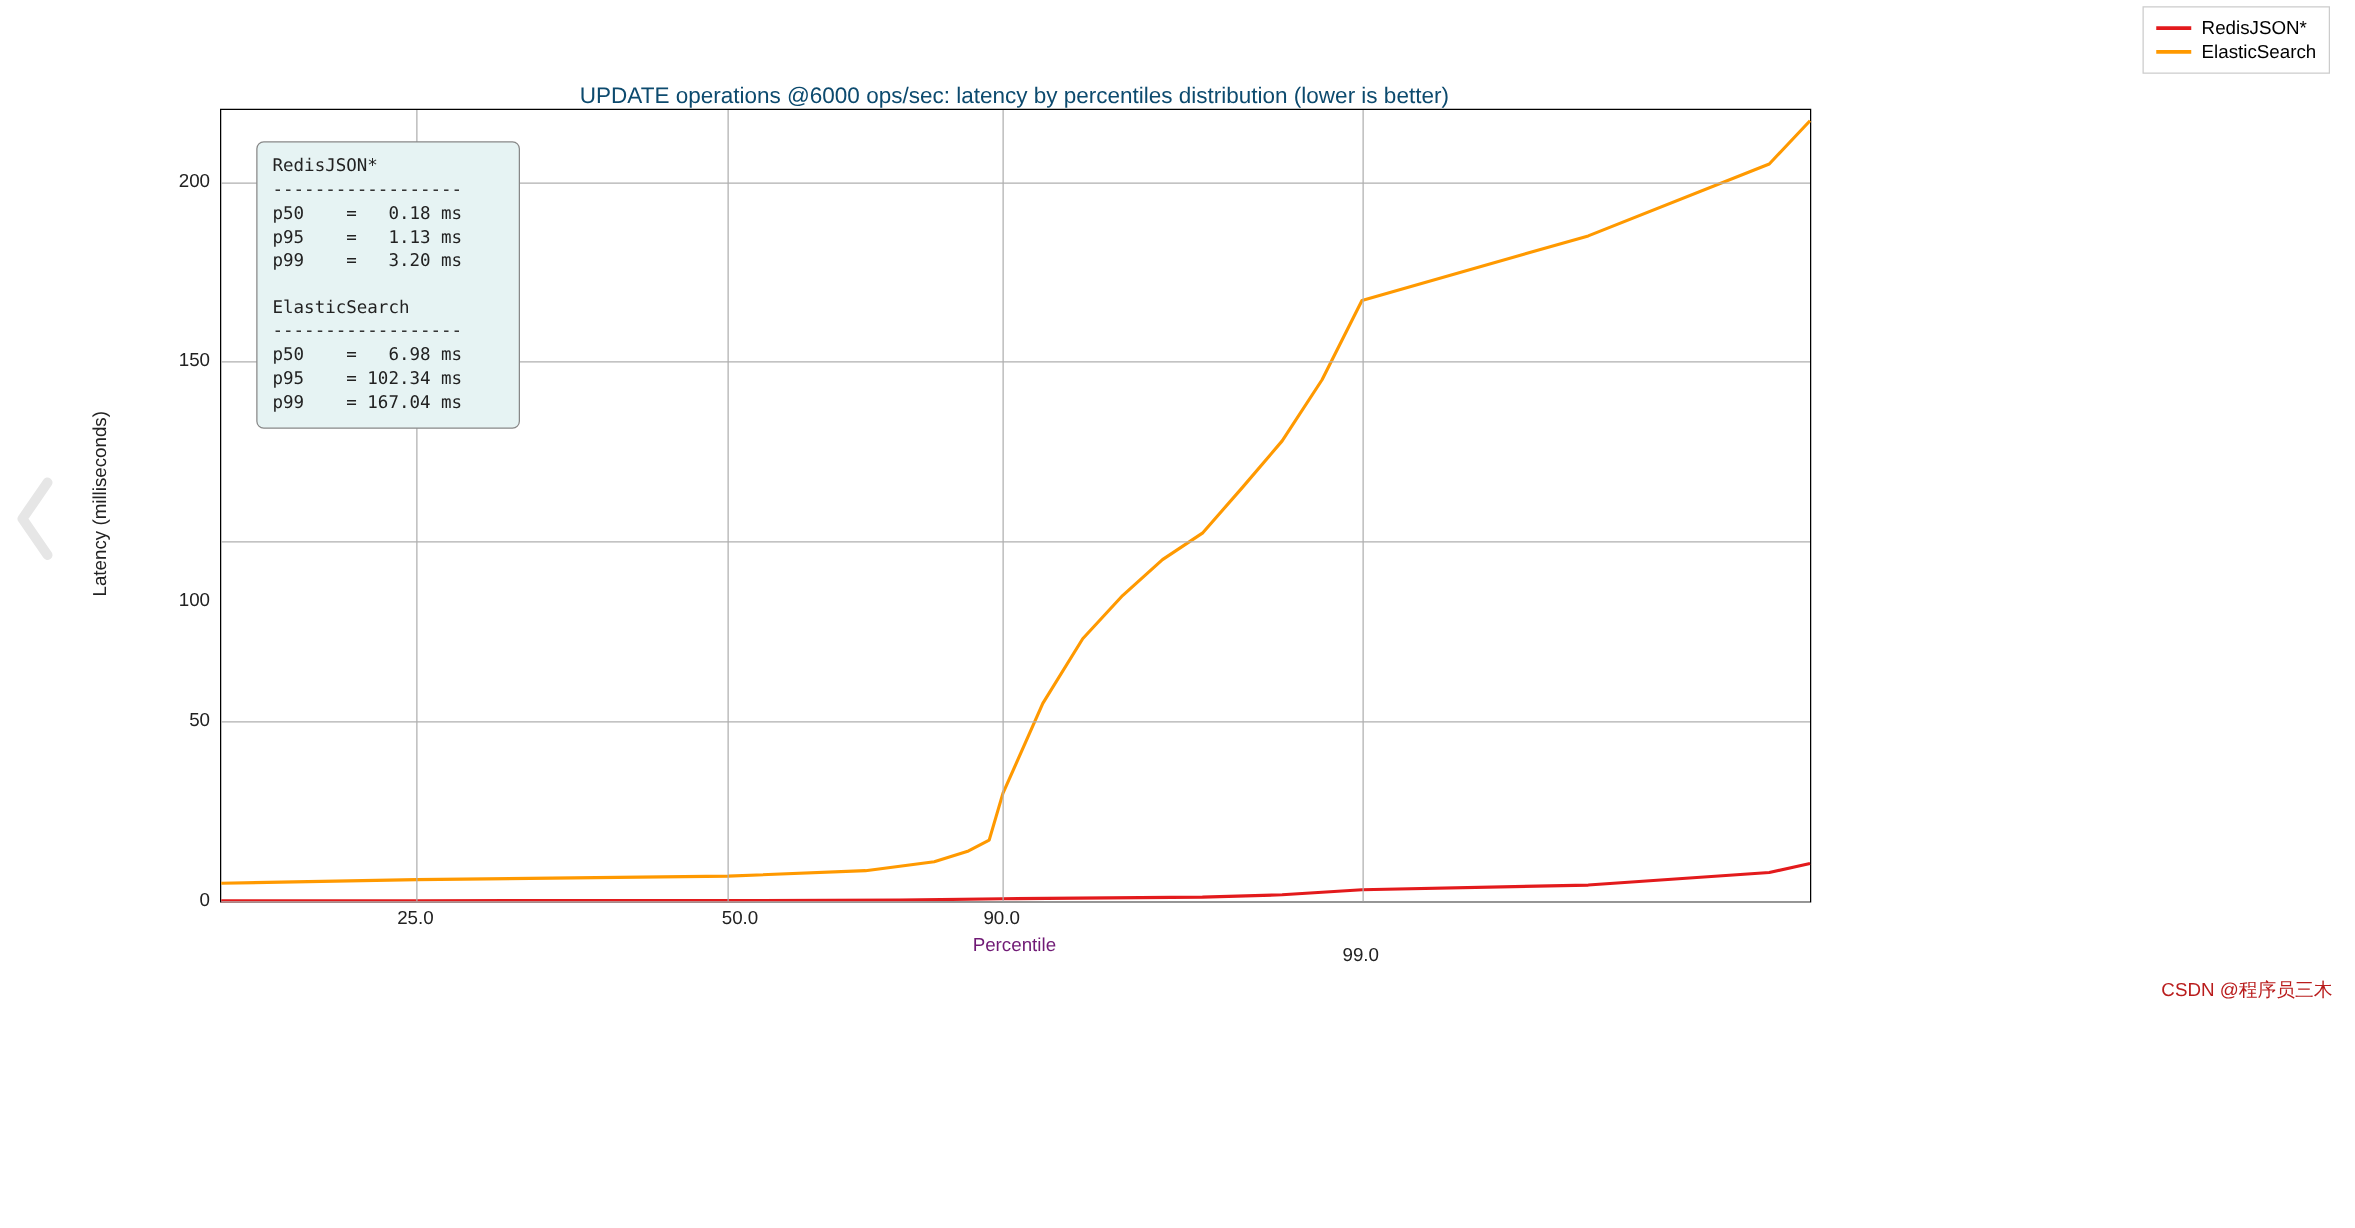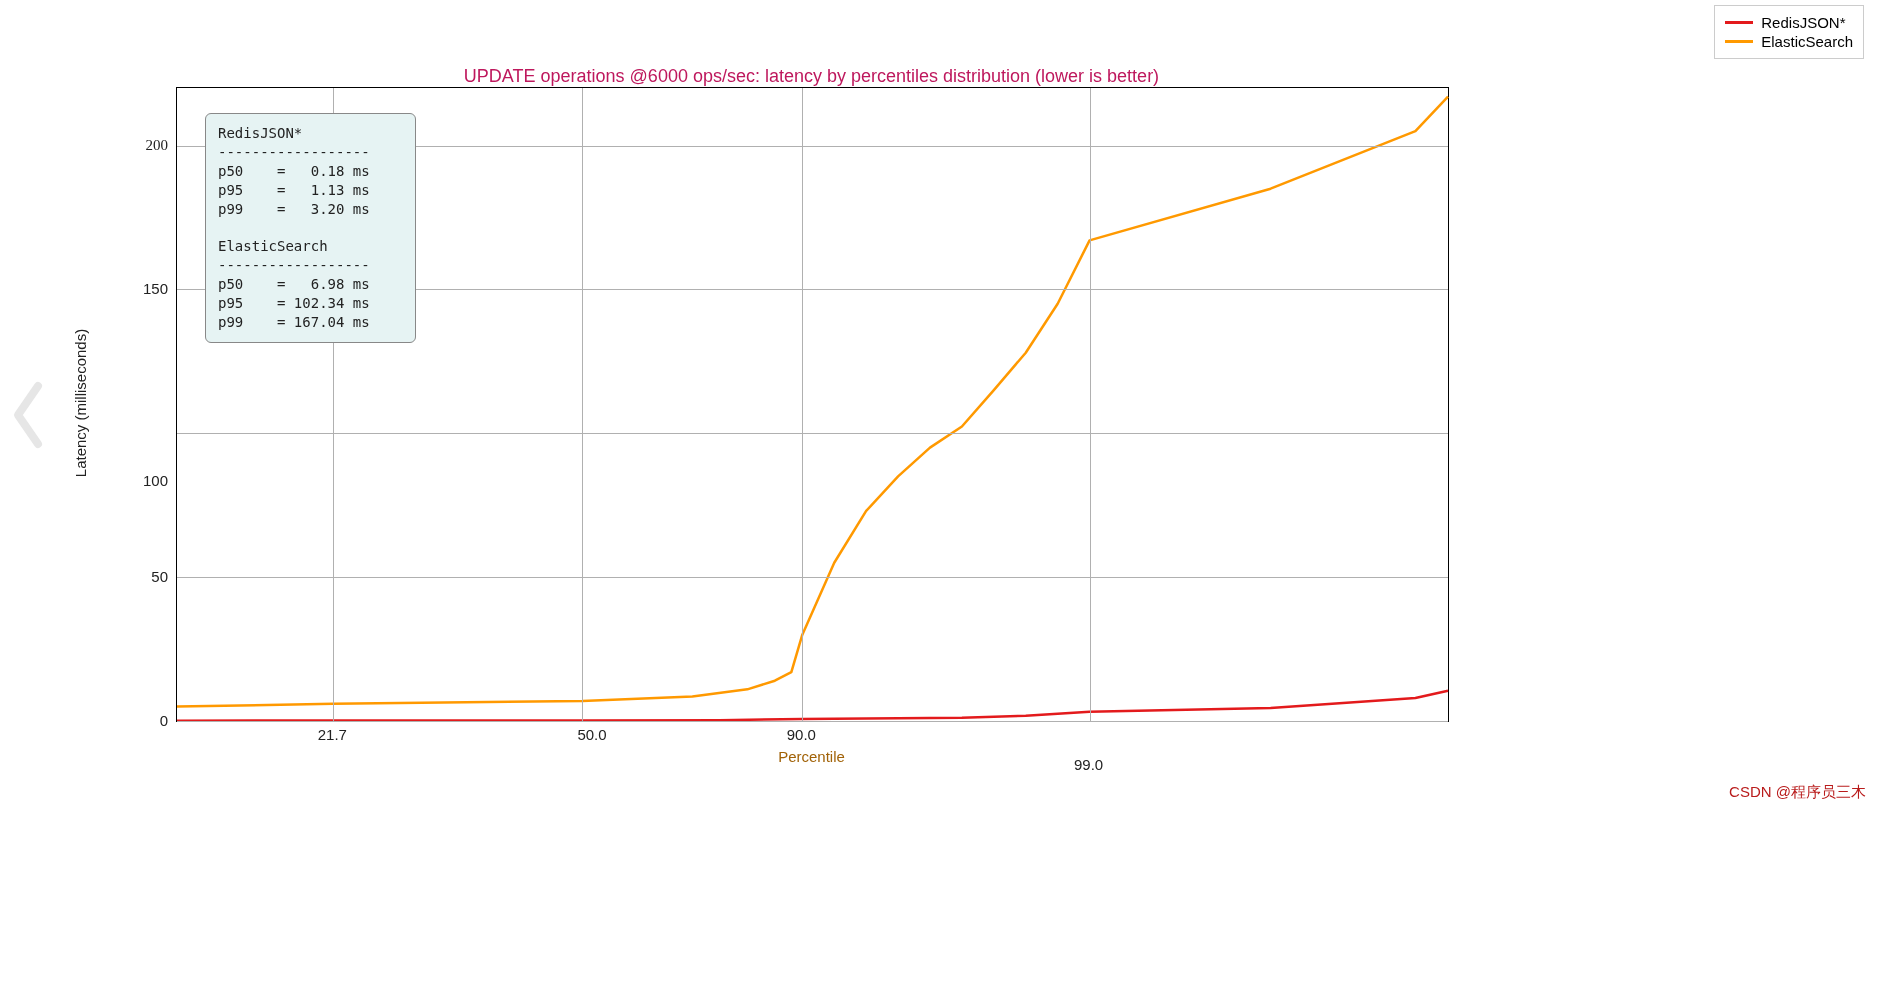--- a/index.html
+++ b/index.html
@@ -3,22 +3,22 @@
 <meta charset="utf-8">
 <style>
   html,body{margin:0;padding:0;background:#fff;font-family:sans-serif;}
   .wrap{position:relative;width:1884px;height:982px;}
   .plot-area{position:absolute;left:176px;top:87px;width:1271px;height:633px;border:1px solid #000;}
   .grid-v,.grid-h{position:absolute;background:#b0b0b0;}
   .grid-v{top:0;width:1px;height:100%;}
   .grid-h{left:0;height:1px;width:100%;}
   .tick-x{position:absolute;top:726px;font-size:15px;color:#222;transform:translateX(-50%);}
   .tick-y{position:absolute;font-size:15px;color:#222;text-align:right;width:60px;transform:translateY(-50%);}
-  .title{position:absolute;top:66px;left:176px;width:1271px;text-align:center;font-size:18px;color:#be185d;}
-  .xlabel{position:absolute;top:748px;left:176px;width:1271px;text-align:center;font-size:15px;color:#a16207;}
+  .title{position:absolute;top:66px;left:176px;width:1271px;text-align:center;font-size:18px;color:#0c4a6e;}
+  .xlabel{position:absolute;top:748px;left:176px;width:1271px;text-align:center;font-size:15px;color:#701a75;}
   .ylabel{position:absolute;left:80px;top:403px;font-size:15px;color:#222;transform:translate(-50%,-50%) rotate(-90deg);white-space:nowrap;}
   .legend{position:absolute;right:20px;top:5px;border:1px solid #ccc;background:#fff;padding:6px 10px;font-size:15px;}
   .legend-row{display:flex;align-items:center;gap:8px;margin:2px 0;}
   .lswatch{width:28px;height:0;border-top:3px solid;}
   .info-box{position:absolute;left:205px;top:113px;width:185px;background:#e6f3f3;border:1px solid #888;border-radius:6px;padding:10px 12px;font-family:"DejaVu Sans Mono","Courier New",monospace;font-size:14px;color:#222;white-space:pre;line-height:1.35;}
   svg.lines{position:absolute;left:0;top:0;width:100%;height:100%;overflow:visible;}
   .watermark{position:absolute;right:18px;bottom:180px;font-size:15px;color:#b91c1c;font-family:sans-serif;}
   .nav-arrow{position:absolute;left:6px;top:380px;width:44px;height:70px;color:#e6e6e6;}
   .nav-arrow svg{width:44px;height:70px;}
 </style>
@@ -70,22 +70,22 @@
 p99    = 167.04 ms</div>
 
 <div class="watermark">CSDN @程序员三木</div>
 
 <div class="nav-arrow">
   <svg viewBox="0 0 44 70">
     <polyline points="32,6 12,35 32,64" fill="none" stroke="#e6e6e6" stroke-width="8" stroke-linecap="round" stroke-linejoin="round"></polyline>
   </svg>
 </div>
 
-<div class="tick-x" style="left: 332.333px;">21.7</div>
+<div class="tick-x" style="left: 332.333px;">25.0</div>
     <div class="tick-x" style="left: 592px;">50.0</div>
     <div class="tick-x" style="left: 801.332px;">90.0</div>
     <div class="tick-x" style="left: 1088.58px; margin-top: 30px;">99.0</div>
     <div class="tick-y" style="left: 108px; top: 720px;">0</div>
     <div class="tick-y" style="left: 108px; top: 576.136px;">50</div>
     <div class="tick-y" style="left: 108px; top: 432.273px; margin-top: 48px;">100</div>
     <div class="tick-y" style="left: 108px; top: 288.409px;">150</div>
-    <div class="tick-y" style="left: 108px; top: 144.545px; font-family: Liberation Serif, serif;">200</div>
+    <div class="tick-y" style="left: 108px; top: 144.545px;">200</div>
   </div>
 
 </body></html>

